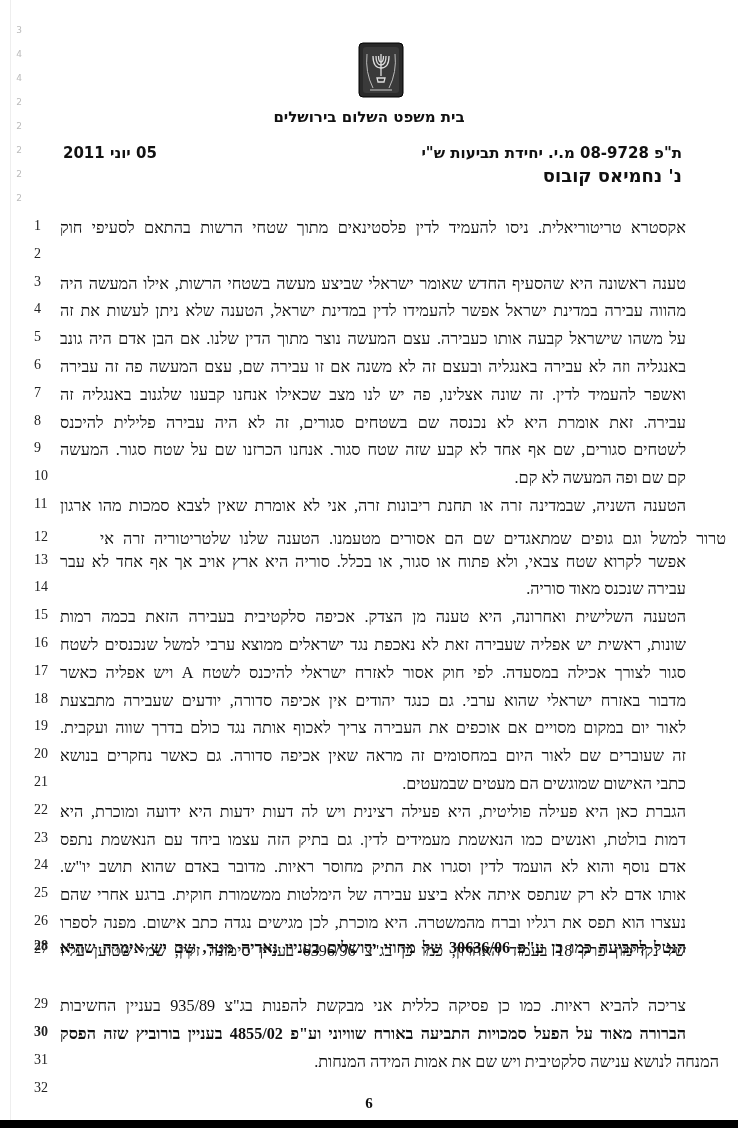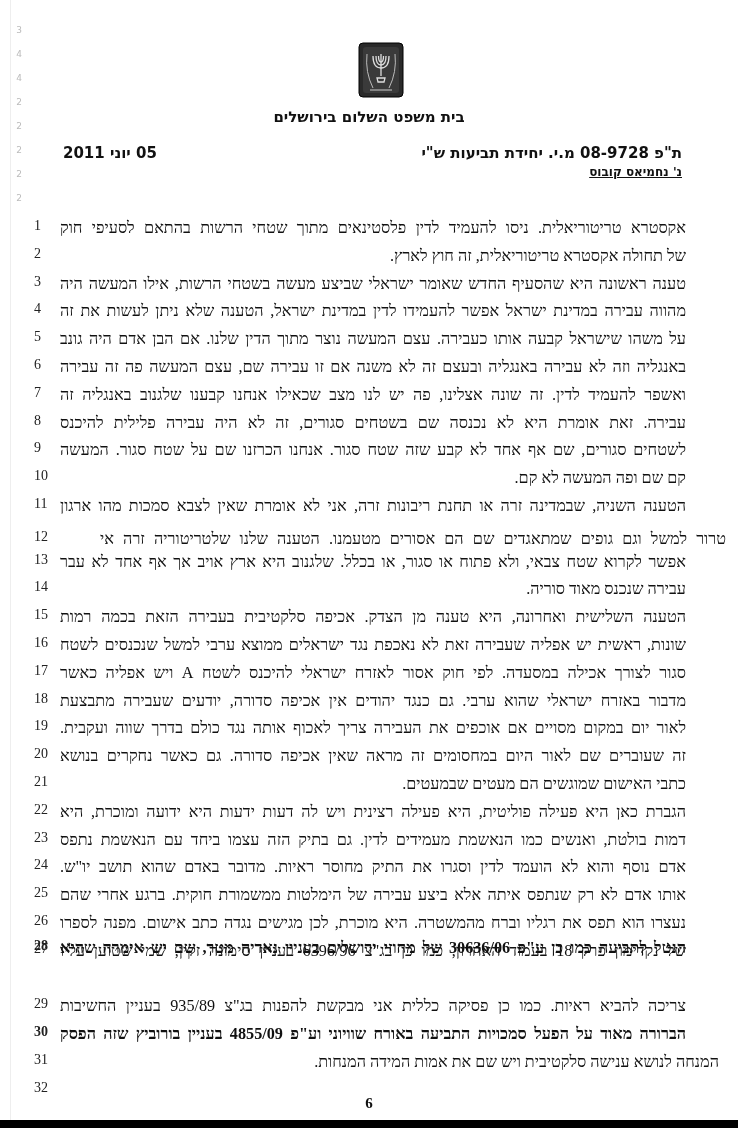--- a/index.html
+++ b/index.html
@@ -6,21 +6,21 @@
     body {
       width: 738px; height: 1128px; background: #ffffff; position: relative; overflow: hidden;
       font-family: "DejaVu Sans", sans-serif; color: #111;
     }
     .page { position: absolute; left: 0; top: 0; width: 738px; height: 1128px; background: #fff; }
     .left-edge { position: absolute; left: 0; top: 0; width: 10px; height: 1128px; border-right: 1px solid #eee; }
     .faint-marks { position: absolute; left: 14px; top: 18px; width: 10px; font-size: 9px; color: #bbb; line-height: 24px; text-align: center; }
     .emblem { position: absolute; left: 358px; top: 42px; width: 46px; height: 56px; }
     .court-name { position: absolute; top: 108px; left: 0; width: 738px; text-align: center; direction: rtl; font-weight: bold; font-size: 15px; font-family: "DejaVu Sans", sans-serif; }
     .case-line { position: absolute; right: 56px; top: 144px; direction: rtl; font-weight: bold; font-size: 15px; }
-    .defendant-line { position: absolute; right: 56px; top: 165px; direction: rtl; font-weight: bold; font-size: 12px; text-decoration: underline; }
+    .defendant-line { position: absolute; right: 56px; top: 165px; direction: rtl; font-weight: bold; font-size: 18px; }
     .date { position: absolute; left: 63px; top: 144px; direction: rtl; font-weight: bold; font-size: 15px; }
     .body-lines { position: absolute; left: 0; top: 216px; width: 738px; }
     .line { position: absolute; left: 0; width: 738px; height: 24px; }
     .line-number { position: absolute; left: 34px; width: 14px; text-align: left; font-family: "Liberation Serif", serif; font-size: 14px; color: #222; top: 2px; }
     .line-text {
       position: absolute; right: 52px; width: 626px; direction: rtl; text-align: justify; text-align-last: justify;
       font-family: "Liberation Serif", serif; font-size: 16.2px; line-height: 24px; white-space: nowrap; overflow: hidden;
     }
     .line-text.last { text-align-last: right; }
     .page-number { position: absolute; top: 1095px; left: 0; width: 738px; text-align: center; font-family: "Liberation Serif", serif; font-weight: bold; font-size: 15px; }
@@ -66,21 +66,20 @@
   <div class="defendant-line">נ' נחמיאס קובוס</div>
   <div class="date">05 יוני 2011</div>
 
   <div class="body-lines" id="lines">
       <div class="line" style="top: 0px;">
         <span class="line-number">1</span>
         <span class="line-text">אקסטרא טריטוריאלית. ניסו להעמיד לדין פלסטינאים מתוך שטחי הרשות בהתאם לסעיפי חוק</span>
       </div>
       <div class="line" style="top: 27.8px;">
         <span class="line-number">2</span>
-        <span class="line-text last">של תחולה אקסטרא טריטוריאלית, זה חוץ לארץ.</span>
       </div>
       <div class="line" style="top: 55.6px;">
         <span class="line-number">3</span>
         <span class="line-text">טענה ראשונה היא שהסעיף החדש שאומר ישראלי שביצע מעשה בשטחי הרשות, אילו המעשה היה</span>
       </div>
       <div class="line" style="top: 83.4px;">
         <span class="line-number">4</span>
         <span class="line-text">מהווה עבירה במדינת ישראל אפשר להעמידו לדין במדינת ישראל, הטענה שלא ניתן לעשות את זה</span>
       </div>
       <div class="line" style="top: 111.2px;">
@@ -110,21 +109,21 @@
       <div class="line" style="top: 278px;">
         <span class="line-number">11</span>
         <span class="line-text">הטענה השניה, שבמדינה זרה או תחנת ריבונות זרה, אני לא אומרת שאין לצבא סמכות מהו ארגון</span>
       </div>
       <div class="line" style="top: 311px; padding-left: 40px;">
         <span class="line-number">12</span>
         <span class="line-text">טרור למשל וגם גופים שמתאגדים שם הם אסורים מטעמנו. הטענה שלנו שלטריטוריה זרה אי</span>
       </div>
       <div class="line" style="top: 333.6px;">
         <span class="line-number">13</span>
-        <span class="line-text">אפשר לקרוא שטח צבאי, ולא פתוח או סגור, או בכלל. שלגנוב היא ארץ אויב אך אף אחד לא עבר</span>
+        <span class="line-text">אפשר לקרוא שטח צבאי, ולא פתוח או סגור, או בכלל. סוריה היא ארץ אויב אך אף אחד לא עבר</span>
       </div>
       <div class="line" style="top: 361.4px;">
         <span class="line-number">14</span>
         <span class="line-text last">עבירה שנכנס מאוד סוריה.</span>
       </div>
       <div class="line" style="top: 389.2px;">
         <span class="line-number">15</span>
         <span class="line-text">הטענה השלישית ואחרונה, היא טענה מן הצדק. אכיפה סלקטיבית בעבירה הזאת בכמה רמות</span>
       </div>
       <div class="line" style="top: 417px;">
@@ -178,21 +177,21 @@
       <div class="line" style="top: 720px; font-weight: bold;">
         <span class="line-number">28</span>
         <span class="line-text">הנטל לתביעה כמו כן ע"פ 30636/06 של מחוזי ירושלים בעניין נאדיה מטר, שם יש אימרה שהיא</span>
       </div>
       <div class="line" style="top: 778.4px;">
         <span class="line-number">29</span>
         <span class="line-text">צריכה להביא ראיות. כמו כן פסיקה כללית אני מבקשת להפנות בג"צ 935/89 בעניין החשיבות</span>
       </div>
       <div class="line" style="top: 806.2px; font-weight: bold;">
         <span class="line-number">30</span>
-        <span class="line-text">הברורה מאוד על הפעל סמכויות התביעה באורח שוויוני וע"פ 4855/09 בעניין בורוביץ שזה הפסק</span>
+        <span class="line-text">הברורה מאוד על הפעל סמכויות התביעה באורח שוויוני וע"פ 4855/02 בעניין בורוביץ שזה הפסק</span>
       </div>
       <div class="line" style="top: 834px; padding-left: 33px;">
         <span class="line-number">31</span>
         <span class="line-text last">המנחה לנושא ענישה סלקטיבית ויש שם את אמות המידה המנחות.</span>
       </div>
       <div class="line" style="top: 861.8px;">
         <span class="line-number">32</span>
         <span class="line-text last"></span>
       </div>
     </div>

